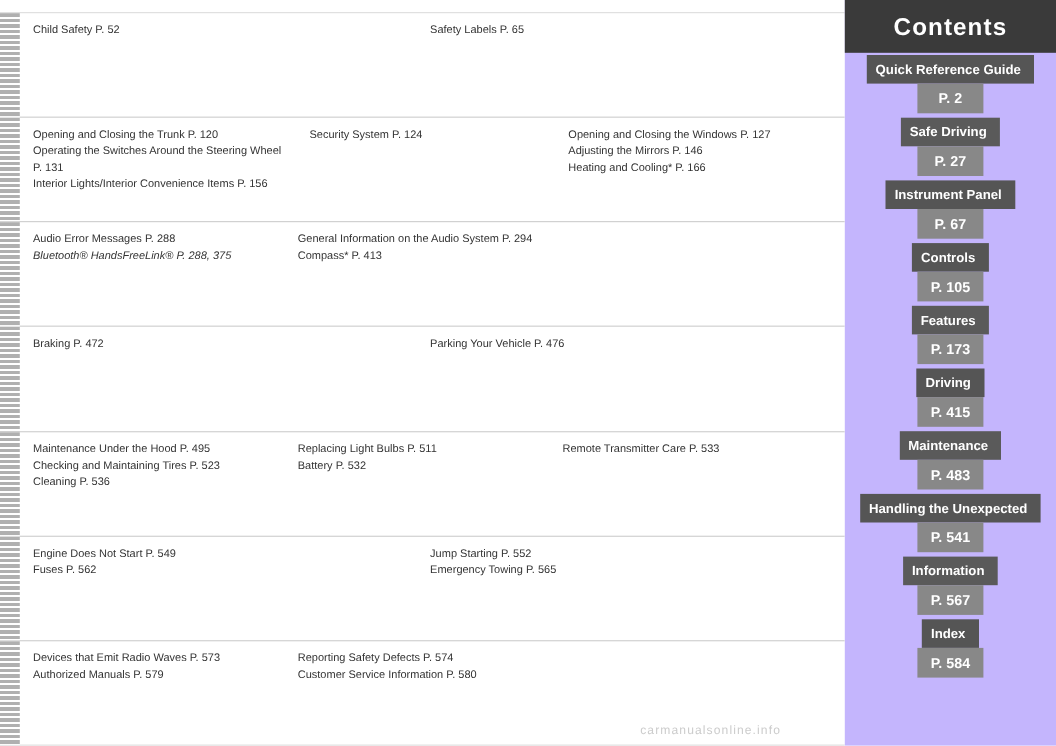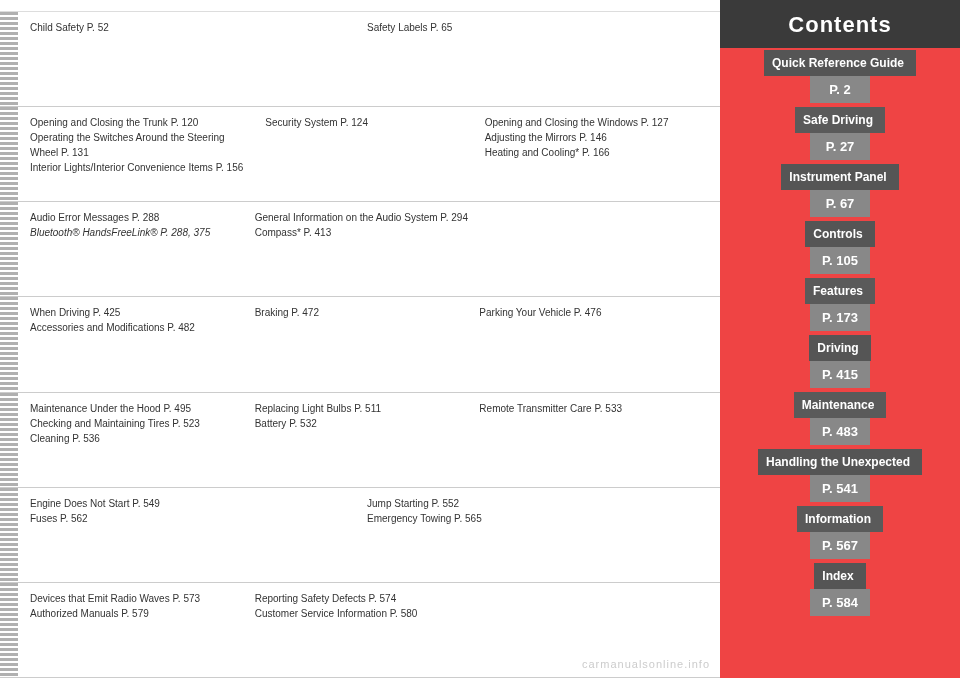--- a/index.html
+++ b/index.html
@@ -54,22 +54,22 @@
 
     .section-col {
       flex: 1;
       font-size: 10px;
       color: #333;
       line-height: 1.5;
     }
 
     
     .sidebar {
-      width: 240px;
-      background: #ef4444;
+      width: 192px;
+      background: #c4b5fd;
       display: flex;
       flex-direction: column;
     }
 
     .sidebar-title {
       background: #3a3a3a;
       color: #fff;
       font-size: 22px;
       font-weight: bold;
       text-align: center;
@@ -146,22 +146,20 @@
     <div class="section-row">
       <div class="section-cols">
         <div class="section-col"><span>Audio Error Messages P. 288</span><br><span style="font-style: italic;">Bluetooth® HandsFreeLink® P. 288, 375</span></div>
         <div class="section-col" style="white-space: pre-line;">General Information on the Audio System P. 294
 Compass* P. 413</div>
         <div class="section-col" style="white-space: pre-line;"></div>
       </div>
     </div>
     <div class="section-row">
       <div class="section-cols">
-        <div class="section-col" style="white-space: pre-line;">When Driving P. 425
-Accessories and Modifications P. 482</div>
         <div class="section-col" style="white-space: pre-line;">Braking P. 472</div>
         <div class="section-col" style="white-space: pre-line;">Parking Your Vehicle P. 476</div>
       </div>
     </div>
     <div class="section-row">
       <div class="section-cols">
         <div class="section-col" style="white-space: pre-line;">Maintenance Under the Hood P. 495
 Checking and Maintaining Tires P. 523
 Cleaning P. 536</div>
         <div class="section-col" style="white-space: pre-line;">Replacing Light Bulbs P. 511

